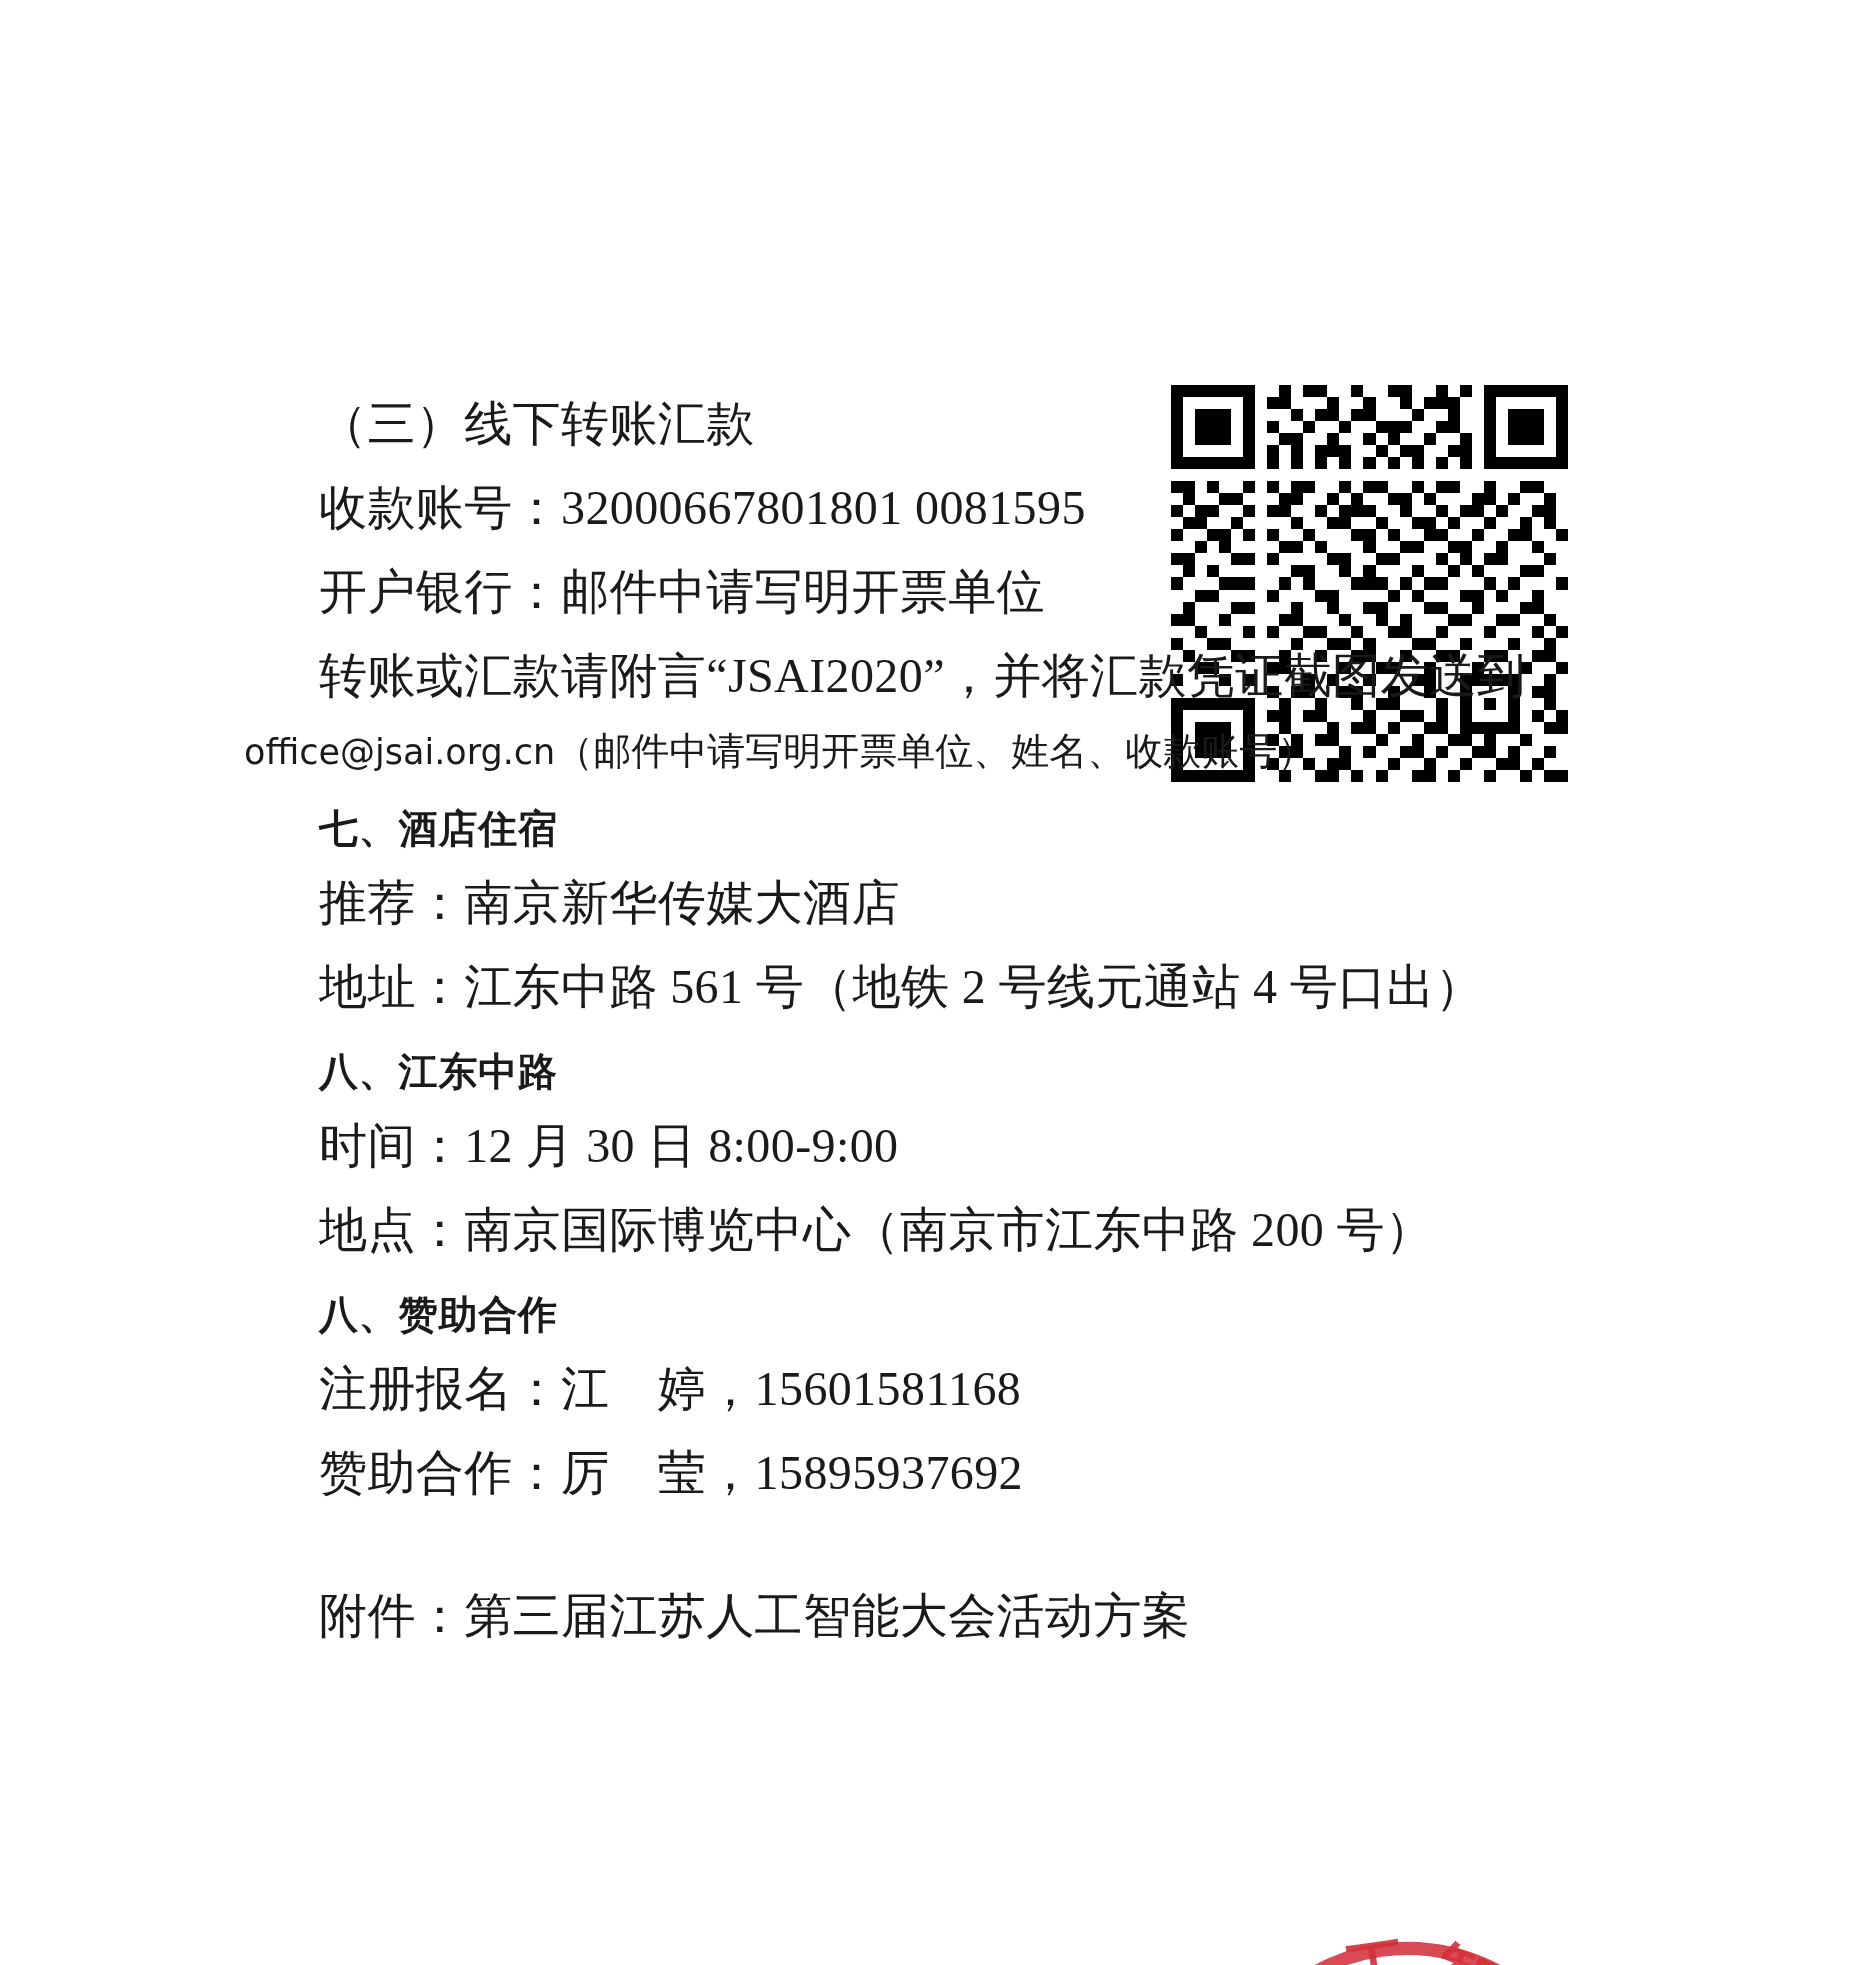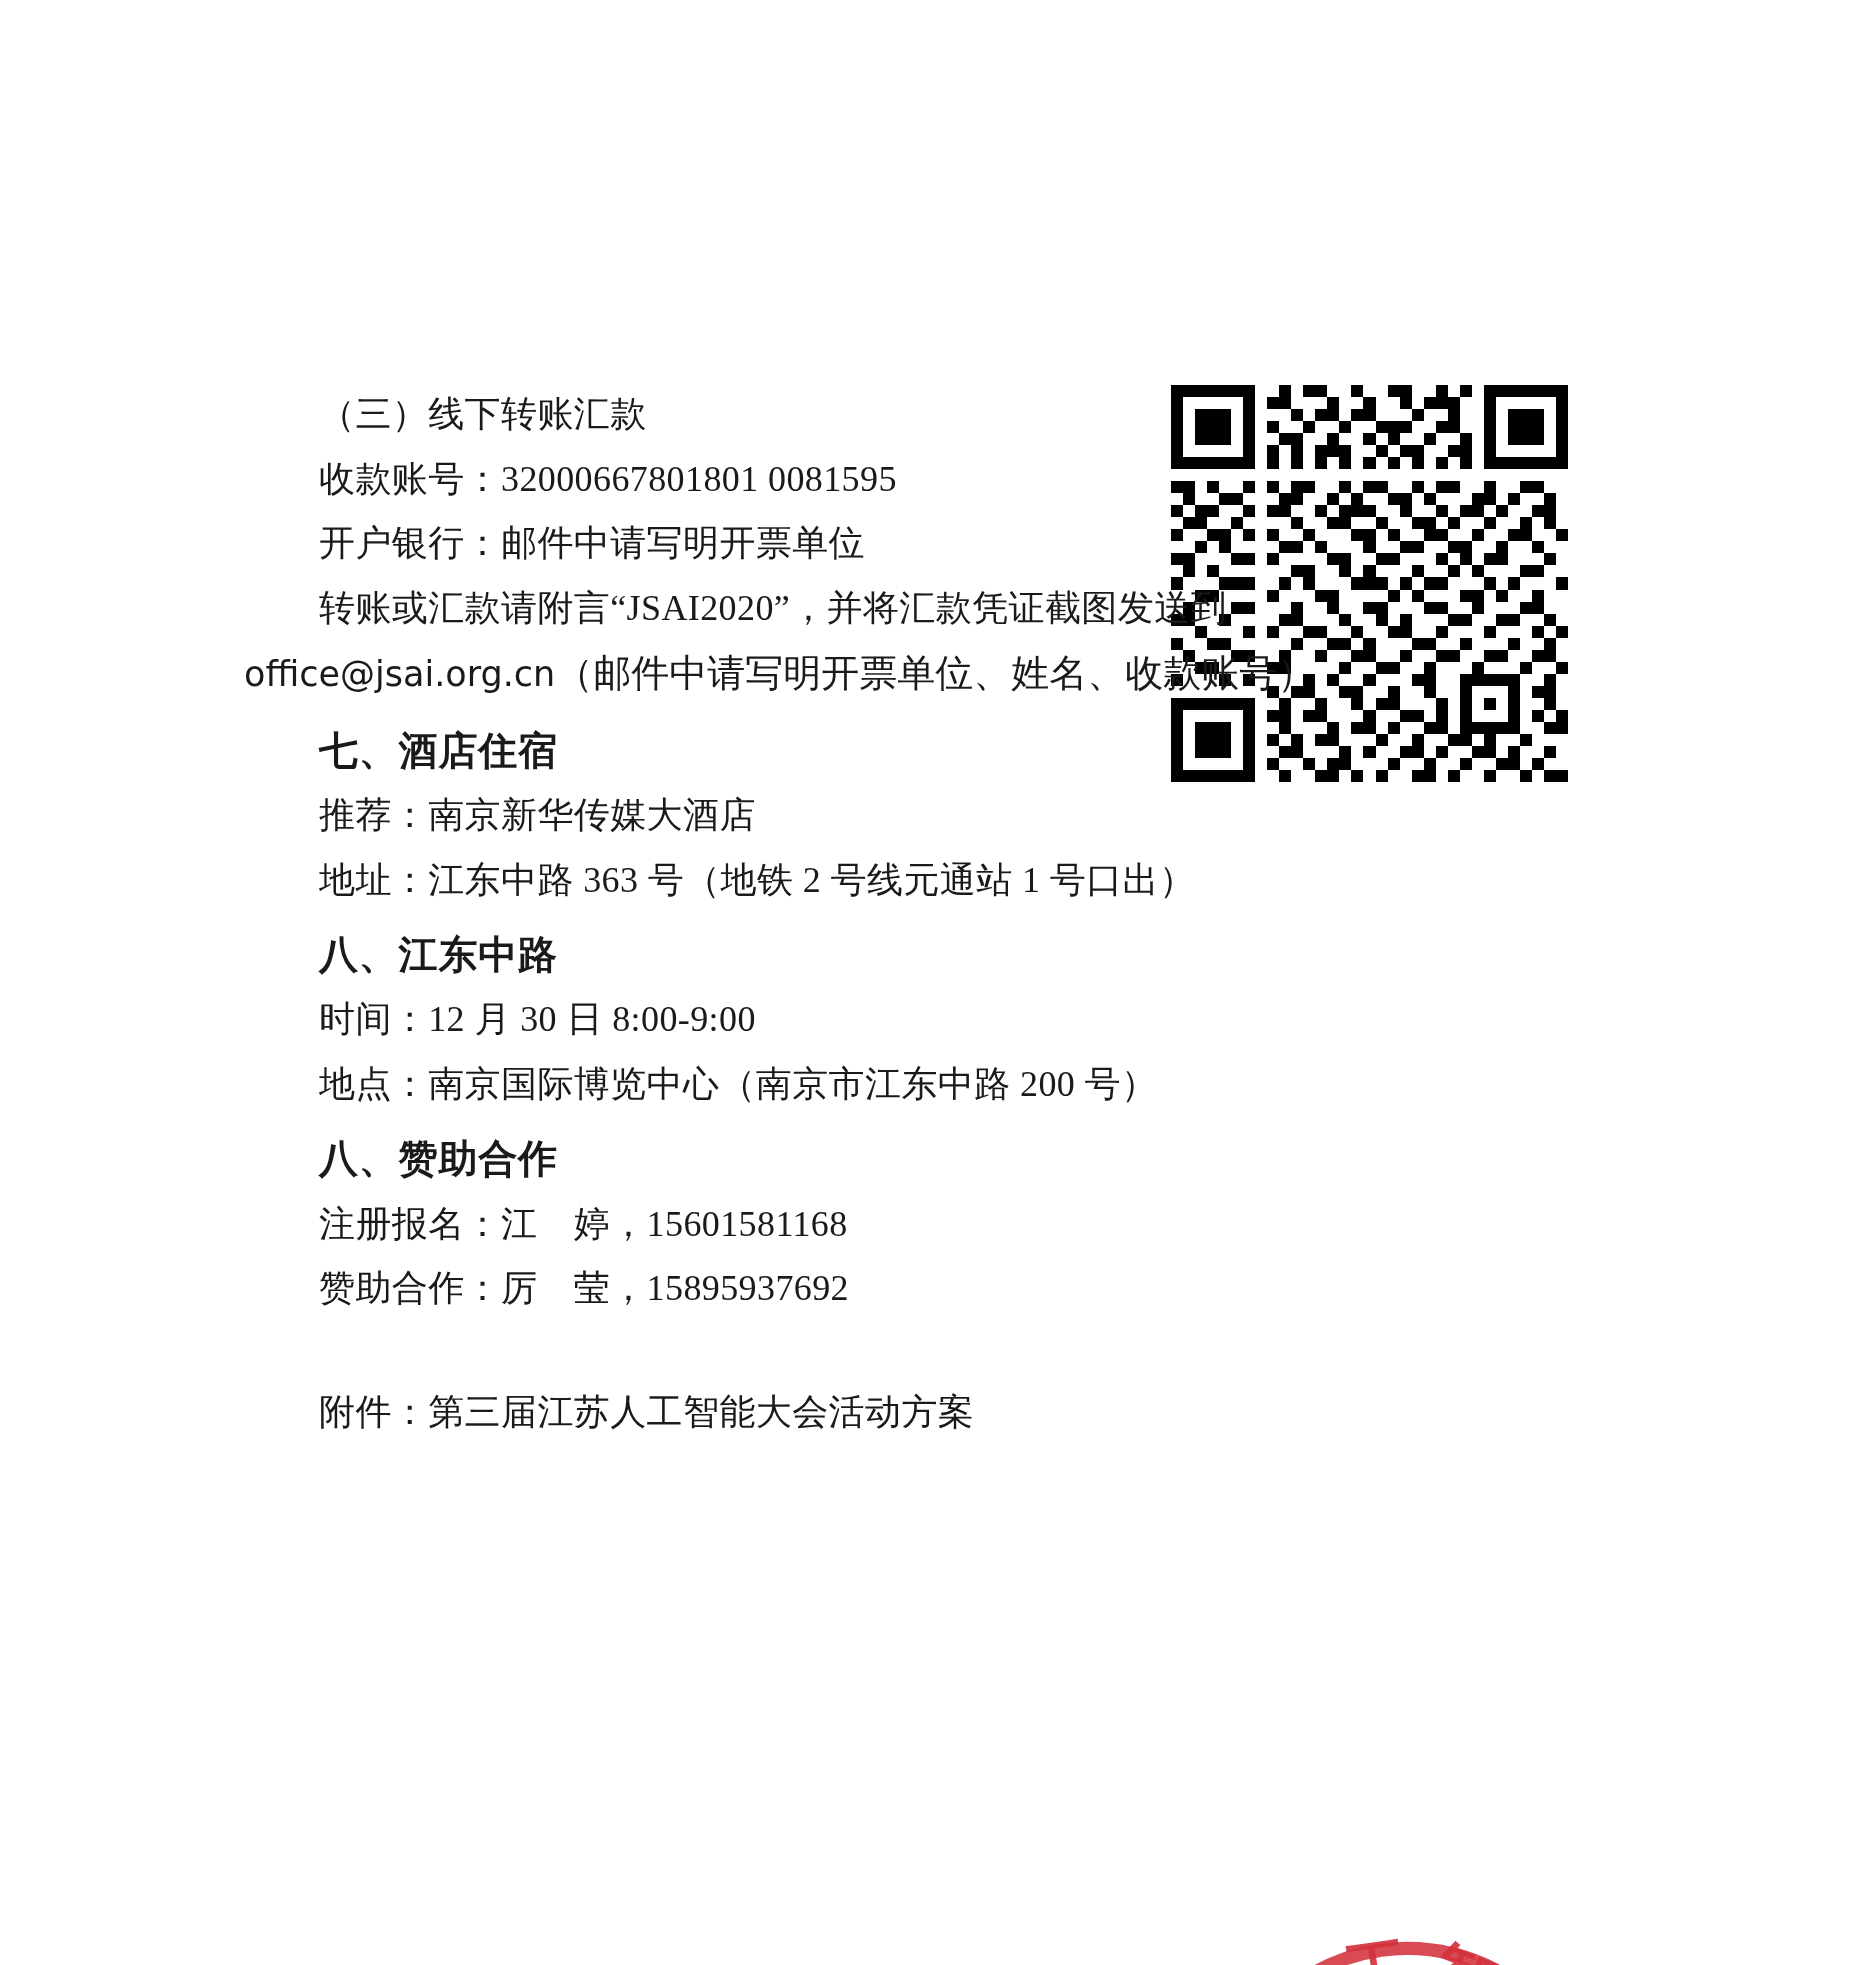--- a/index.html
+++ b/index.html
@@ -18,21 +18,21 @@
     background: #ffffff;
     overflow: hidden;
   }
   .content {
     position: absolute;
     left: 244px;
     top: 385px;
     width: 1399px;
   }
   .para {
-    font-size: 36px;
+    font-size: 48px;
     line-height: 1.62;
     margin: 0 0 6.3px 0;
     text-indent: 0;
     letter-spacing: 0.4px;
   }
   .indent {
     padding-left: 75px;
   }
   .heading {
     font-family: "DejaVu Sans", "Liberation Sans", sans-serif;
@@ -383,21 +383,21 @@
   <div class="content">
 
     <p class="para indent">（三）线下转账汇款</p>
     <p class="para indent">收款账号：32000667801801 0081595</p>
     <p class="para indent">开户银行：邮件中请写明开票单位</p>
     <p class="para indent">转账或汇款请附言“JSAI2020”，并将汇款凭证截图发送到</p>
     <p class="email-line"><span class="latin">office@jsai.org.cn</span><span>（邮件中请写明开票单位、姓名、收款账号）</span></p>
 
     <p class="heading">七、酒店住宿</p>
     <p class="para indent">推荐：南京新华传媒大酒店</p>
-    <p class="para indent">地址：江东中路 363 号（地铁 2 号线元通站 1 号口出）</p>
+    <p class="para indent">地址：江东中路 561 号（地铁 2 号线元通站 4 号口出）</p>
 
     <p class="heading">八、江东中路</p>
     <p class="para indent">时间：12 月 30 日 8:00-9:00</p>
     <p class="para indent">地点：南京国际博览中心（南京市江东中路 200 号）</p>
 
     <p class="heading">八、赞助合作</p>
     <p class="para indent">注册报名：江　婷，15601581168</p>
     <p class="para indent">赞助合作：厉　莹，15895937692</p>
 
     <div class="spacer-gap"></div>

